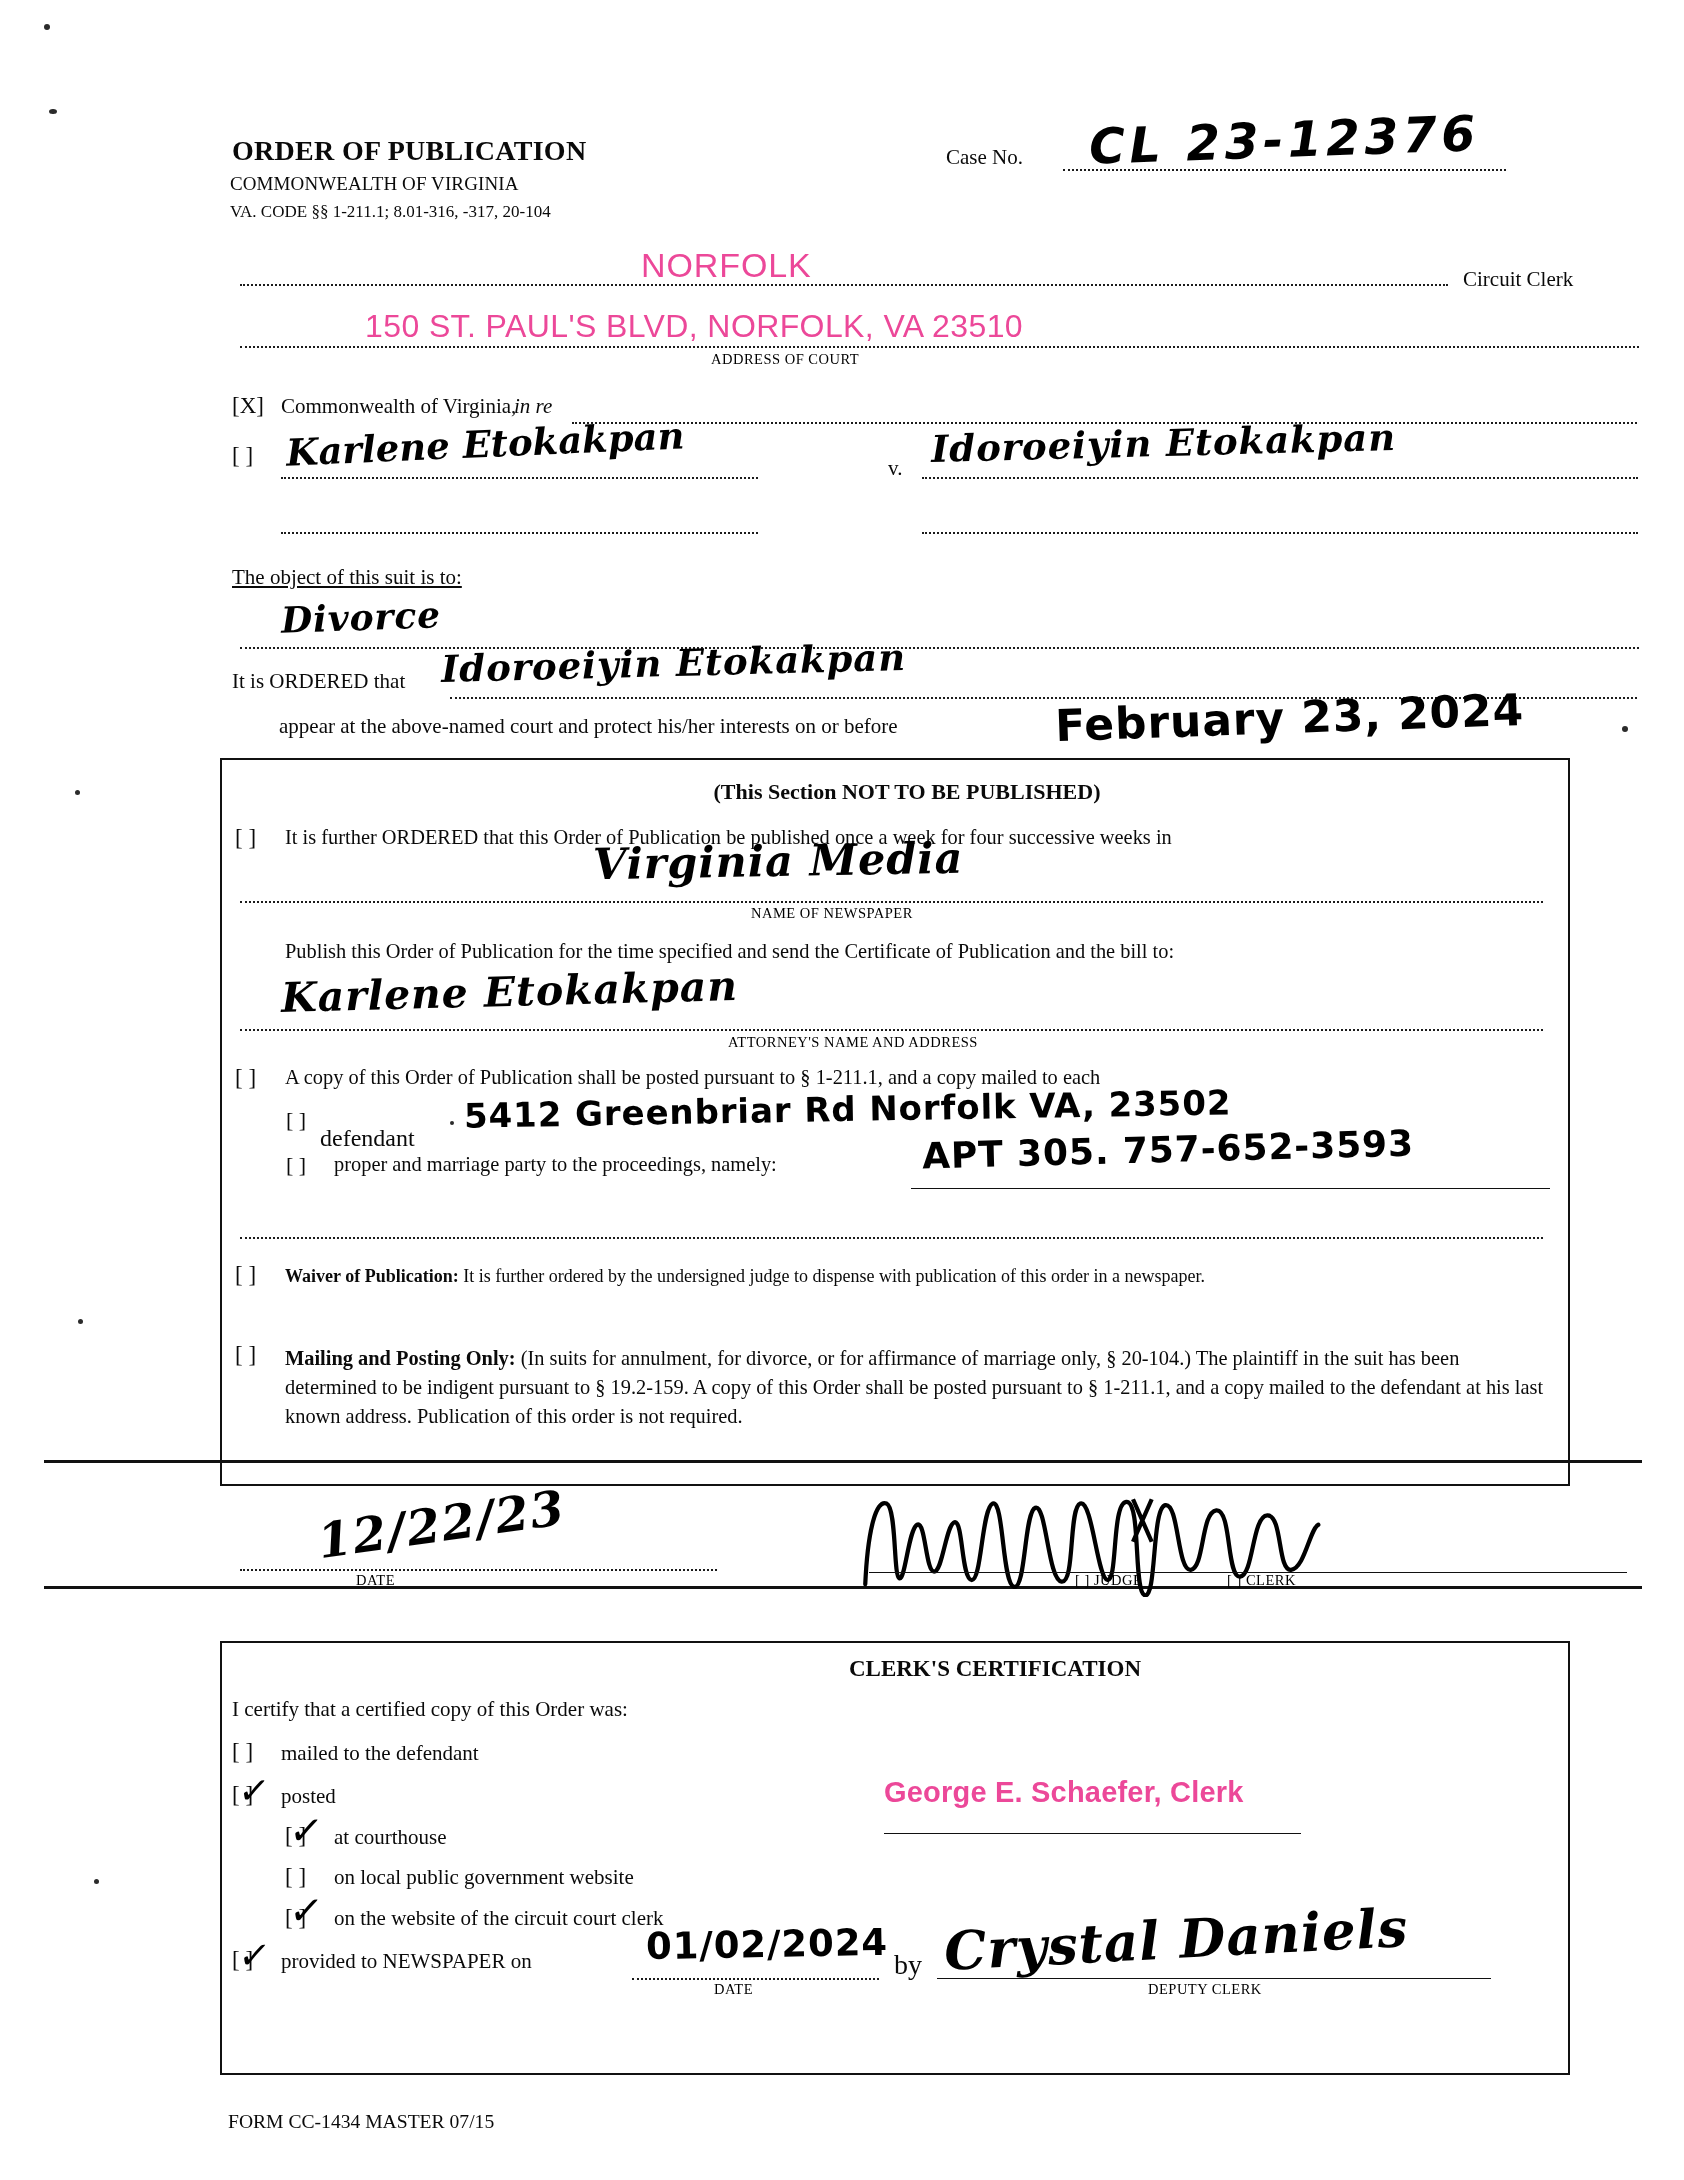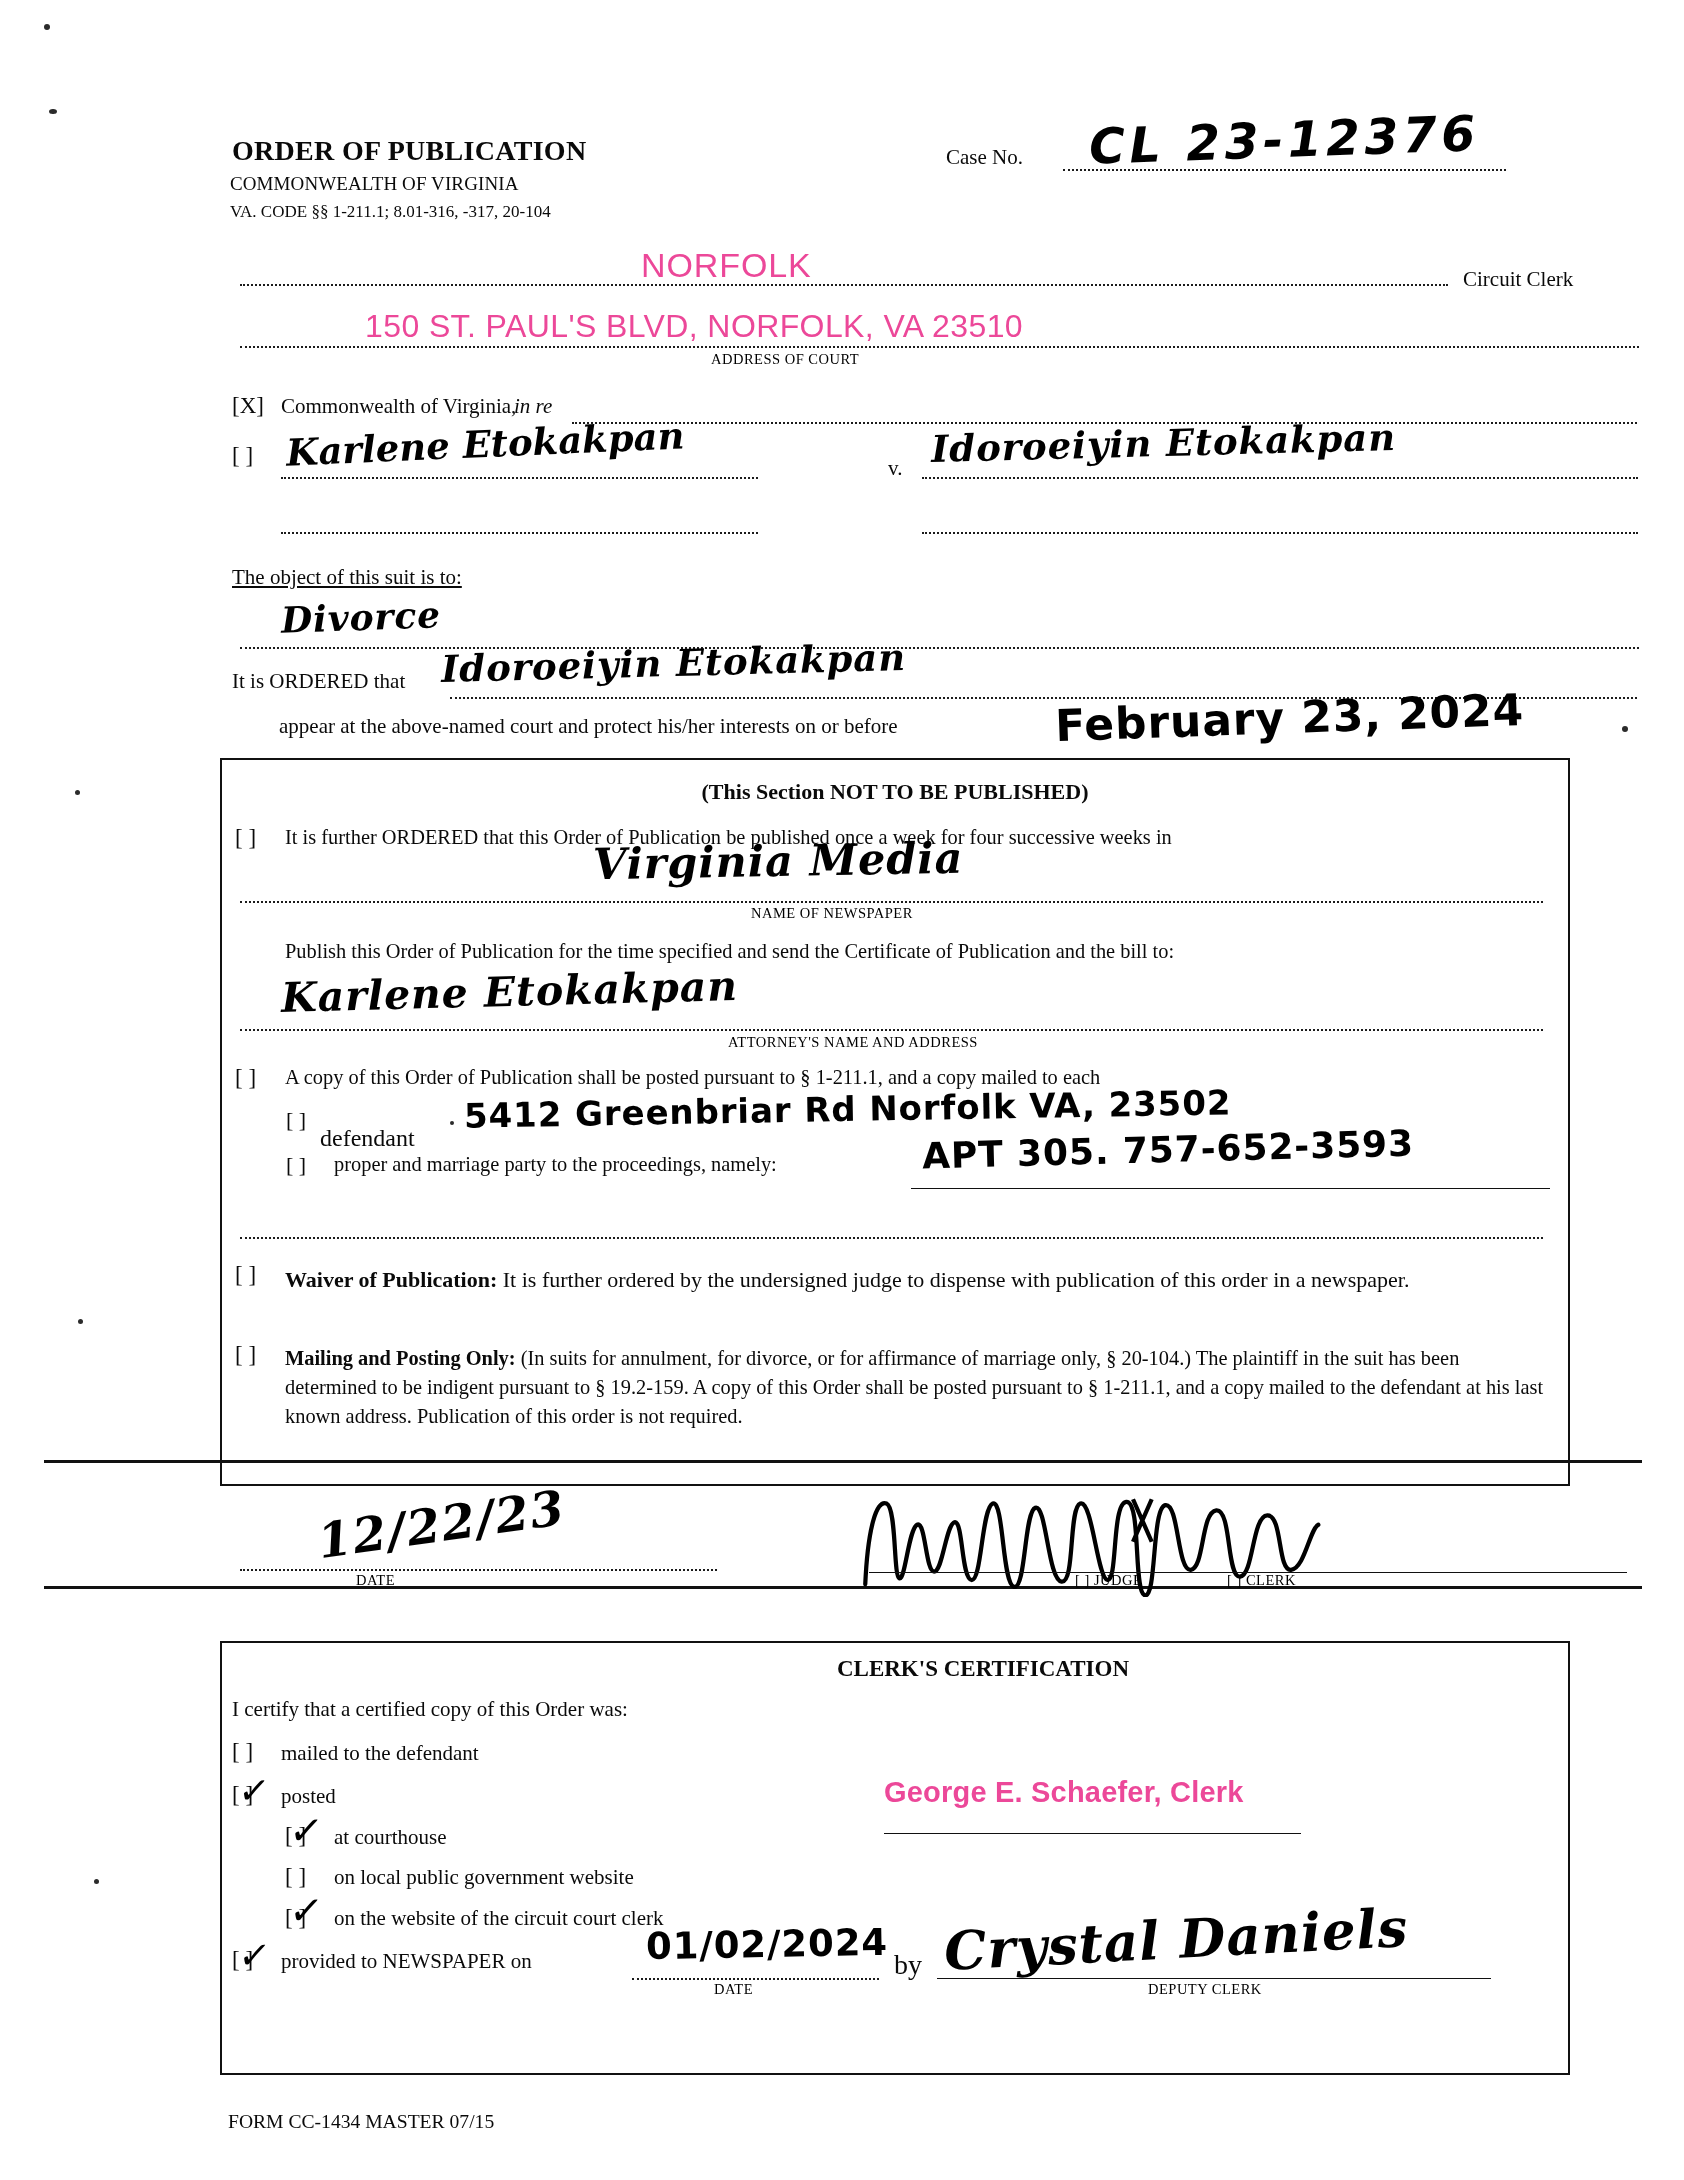--- a/index.html
+++ b/index.html
@@ -28,21 +28,21 @@
 
   
   .t {
     position: absolute;
     white-space: nowrap;
     font-family: "Liberation Serif", serif;
     color: #0a0a0a;
   }
   .bold { font-weight: bold; }
   .ital { font-style: italic; }
-  .center { text-align: center; }
+  .center { text-align: center; margin-left: 12px; }
 
   
   .title-main {
     font-size: 28px;
     font-weight: bold;
     letter-spacing: 0.3px;
   }
   .title-sub {
     font-size: 19px;
     letter-spacing: 0.1px;
@@ -220,21 +220,21 @@
   <div class="hand hand-print" style="left:464px; top:1089px; font-size:34px; transform:rotate(-1deg);">5412 Greenbriar Rd Norfolk VA, 23502</div>
 
   <div class="cbox" style="left:286px; top:1152px; font-size:22px;">[ ]</div>
   <div class="t" style="left:334px; top:1153px; font-size:20.4px;">proper and marriage party to the proceedings, namely:</div>
   <div class="hand hand-print" style="left:922px; top:1129px; font-size:36px; transform:rotate(-1.5deg);">APT 305.  757-652-3593</div>
   <div class="solidline" style="left:911px; top:1188px; width:639px;"></div>
 
   <div class="dotline" style="left:240px; top:1237px; width:1303px;"></div>
 
   <div class="cbox" style="left:235px; top:1262px; font-size:23px;">[ ]</div>
-  <div class="para" style="left:285px; top:1264px; width:1252px; font-size:22px;">
+  <div class="para" style="left:285px; top:1264px; width:1252px; font-size:18px;">
     <span class="bold">Waiver of Publication:</span>
     <span>It is further ordered by the undersigned judge to dispense with publication of this order in a newspaper.</span>
   </div>
 
   <div class="cbox" style="left:235px; top:1342px; font-size:23px;">[ ]</div>
   <div class="para" style="left:285px; top:1344px; width:1259px; font-size:20.4px;">
     <span class="bold">Mailing and Posting Only:</span>
     <span>(In suits for annulment, for divorce, or for affirmance of marriage only, § 20-104.)  The plaintiff in the suit has been determined to be indigent pursuant to § 19.2-159.  A copy of this Order shall be posted pursuant to § 1-211.1, and a copy mailed to the defendant at his last known address.  Publication of this order is not required.</span>
   </div>
 

